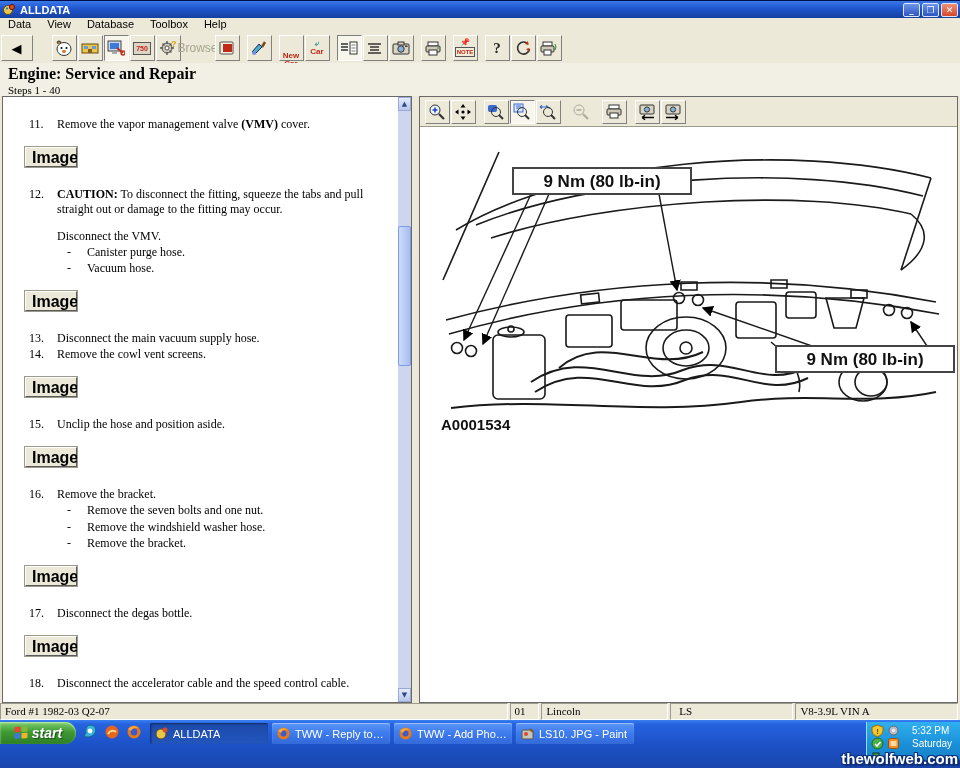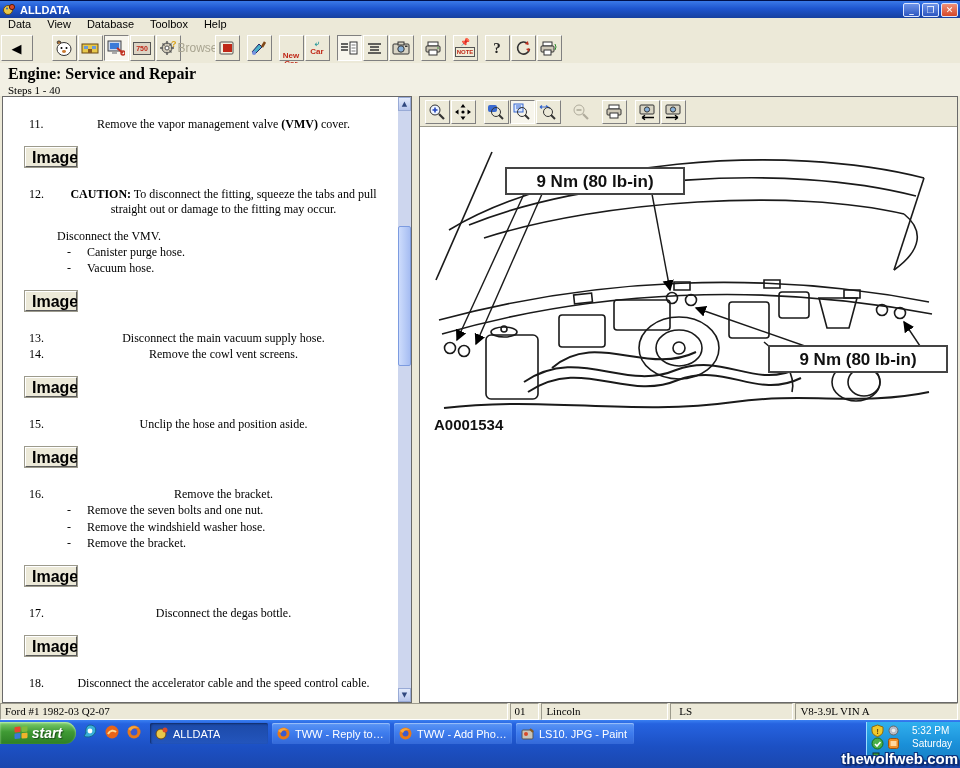--- a/index.html
+++ b/index.html
@@ -45,21 +45,21 @@
     font-size:11px;color:#000;}
 
   
   .leftpane{position:absolute;left:2px;top:96px;width:410px;height:607px;background:#fff;
     border:1px solid #696969;box-sizing:border-box;overflow:hidden;}
   .leftcontent{position:absolute;left:0;top:0;right:13px;bottom:0;overflow:hidden;
     font-family:"Liberation Serif",serif;font-size:12px;color:#000;}
   .step{display:flex;margin:20px 8px 0 26px;line-height:1.25;}
   .step.tight{margin-top:1px;}
   .step .num{width:28px;flex:none;}
-  .step .stext{flex:1;text-align:center;}
+  .step .stext{flex:1;}
   .subline{margin:12px 8px 0 54px;line-height:1.25;}
   .bullet{display:flex;margin:0 8px 0 64px;line-height:1.35;}
   .bullet .dash{width:20px;flex:none;}
   .imgbtn{display:block;margin:15px 0 0 22px;width:52px;height:20px;background:#ece9d8;
     border:1px solid;border-color:#fff #5a5a5a #5a5a5a #fff;outline:1px solid #9c9a8c;
     font-family:"Liberation Sans",sans-serif;font-weight:bold;font-size:16px;color:#000;
     text-align:center;line-height:18px;box-sizing:border-box;}
 
   
   .vscroll{position:absolute;right:0;top:0;width:13px;bottom:0;background:#cdd6ee;}
@@ -77,21 +77,21 @@
     border:1px solid #696969;box-sizing:border-box;overflow:hidden;}
   .imgtoolbar{position:absolute;left:0;top:0;right:0;height:29px;background:#ece9d8;
     border-bottom:1px solid #9c9a8c;display:flex;align-items:center;padding-left:4px;}
   .itbtn{width:25px;height:24px;margin:0 0.5px;background:#ece9d8;border:1px solid;
     border-color:#fff #808080 #808080 #fff;display:flex;align-items:center;justify-content:center;
     box-sizing:border-box;}
   .itbtn.pressed{border-color:#808080 #fff #fff #808080;background:#f7f5ec;}
   .itbtn.disabled{border-color:#ece9d8;}
   .itsep{width:7px;height:24px;}
 
-  .diagwrap{position:absolute;left:4px;top:33px;}
+  .diagwrap{position:absolute;left:11px;top:33px;}
 
   
   .statusbar{position:absolute;left:0;top:703px;width:960px;height:17px;background:#ece9d8;
     display:flex;font-family:"Liberation Serif",serif;font-size:11px;color:#000;}
   .sfield{border:1px solid;border-color:#9c9a8c #fff #fff #9c9a8c;box-sizing:border-box;
     padding:1px 4px 0 4px;margin-right:2px;white-space:nowrap;overflow:hidden;}
   .sf0{width:512px;} .sf1{width:30px;} .sf2{width:128px;} .sf3{width:124px;padding-left:8px;} .sf4{width:164px;}
 
   
   .taskbar{position:absolute;left:0;top:720px;width:960px;height:48px;

